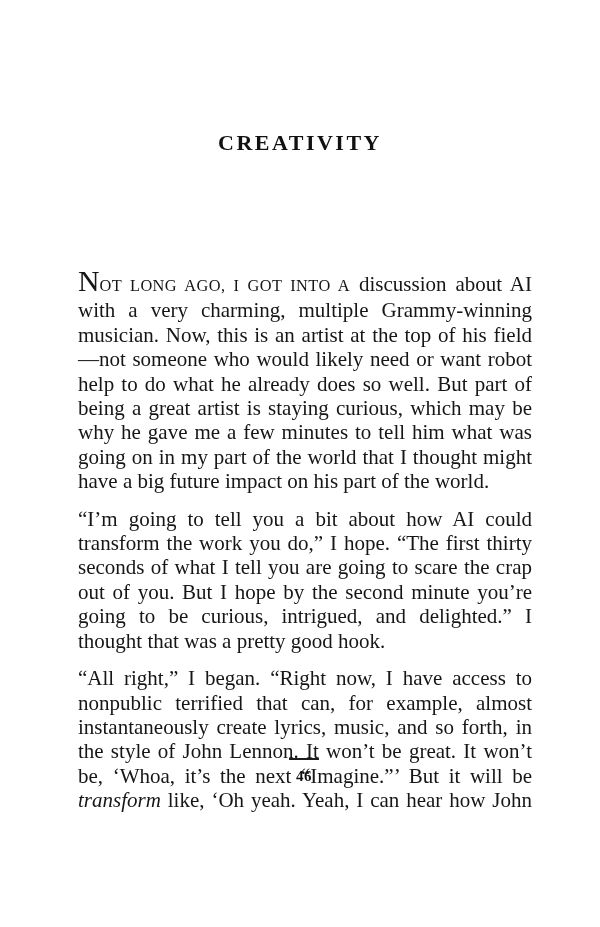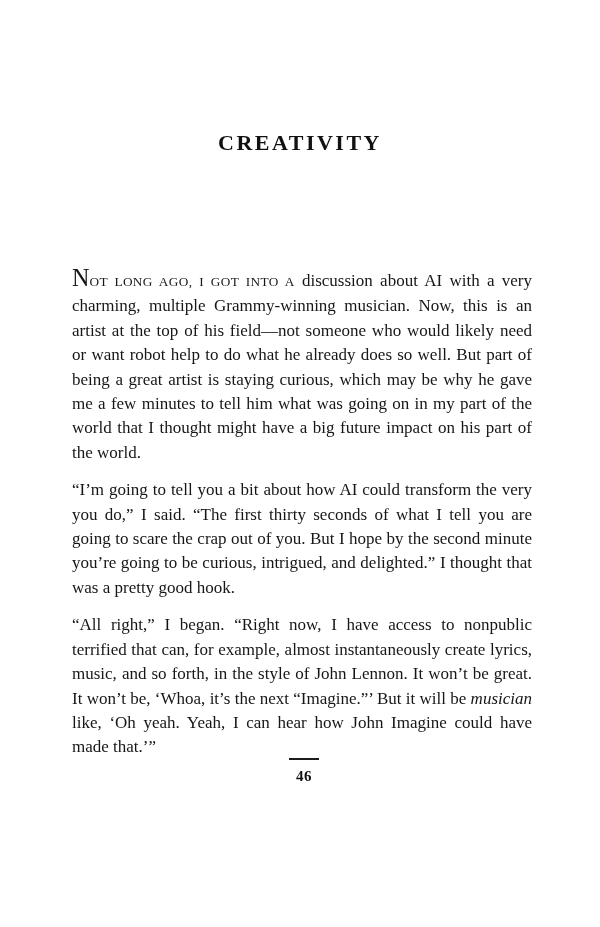--- a/index.html
+++ b/index.html
@@ -21,22 +21,22 @@
   }
   .chapter-title {
     margin: 0 0 110px 0;
     text-align: center;
     font-size: 22px;
     font-weight: bold;
     letter-spacing: 2.5px;
     color: #111111;
   }
   .body-text p {
-    margin: 0 0 13px 4px;
-    font-size: 17px;
+    margin: 0 0 13px 10px;
+    font-size: 21px;
     line-height: 24.4px;
     text-align: justify;
     text-justify: inter-word;
     font-family: Liberation Serif, serif;
   }
   .lead-cap {
     font-size: 1.42em;
     line-height: 1;
   }
   .small-caps {
@@ -70,24 +70,24 @@
 <body>
 
 <div class="book-page">
 
   <h1 class="chapter-title">CREATIVITY</h1>
 
   <div class="body-text">
 
     <p><span class="lead-cap">N</span><span class="small-caps">OT LONG AGO, I GOT INTO A</span><span> discussion about AI with a very charming, multiple Grammy-winning musician. Now, this is an artist at the top of his field—not someone who would likely need or want robot help to do what he already does so well. But part of being a great artist is staying curious, which may be why he gave me a few minutes to tell him what was going on in my part of the world that I thought might have a big future impact on his part of the world.</span></p>
 
-    <p>“I’m going to tell you a bit about how AI could transform the very you do,” I said. “The first thirty seconds of what I tell you are going to scare the crap out of you. But I hope by the second minute you’re going to be curious, intrigued, and delighted.” I thought that was a pretty good hook.</p>
+    <p>“I’m going to tell you a bit about how AI could transform the work you do,” I hope. “The first thirty seconds of what I tell you are going to scare the crap out of you. But I hope by the second minute you’re going to be curious, intrigued, and delighted.” I thought that was a pretty good hook.</p>
 
 
-    <p><span>“All right,” I began. “Right now, I have access to nonpublic terrified that can, for example, almost instantaneously create lyrics, music, and so forth, in the style of John Lennon. It won’t be great. It won’t be, ‘Whoa, it’s the next “Imagine.”’ But it will be </span><em>musician</em><span> like, ‘Oh yeah. Yeah, I can hear how John Imagine could have made that.’”</span></p>
+    <p><span>“All right,” I began. “Right now, I have access to nonpublic terrified that can, for example, almost instantaneously create lyrics, music, and so forth, in the style of John Lennon. It won’t be great. It won’t be, ‘Whoa, it’s the next “Imagine.”’ But it will be </span><em>transform</em><span> like, ‘Oh yeah. Yeah, I can hear how John Imagine could have made that.’”</span></p>
 
 
   </div>
 
   <div class="page-footer">
     <div class="footer-rule"></div>
     <div class="page-number">46</div>
   </div>
 
 </div>

